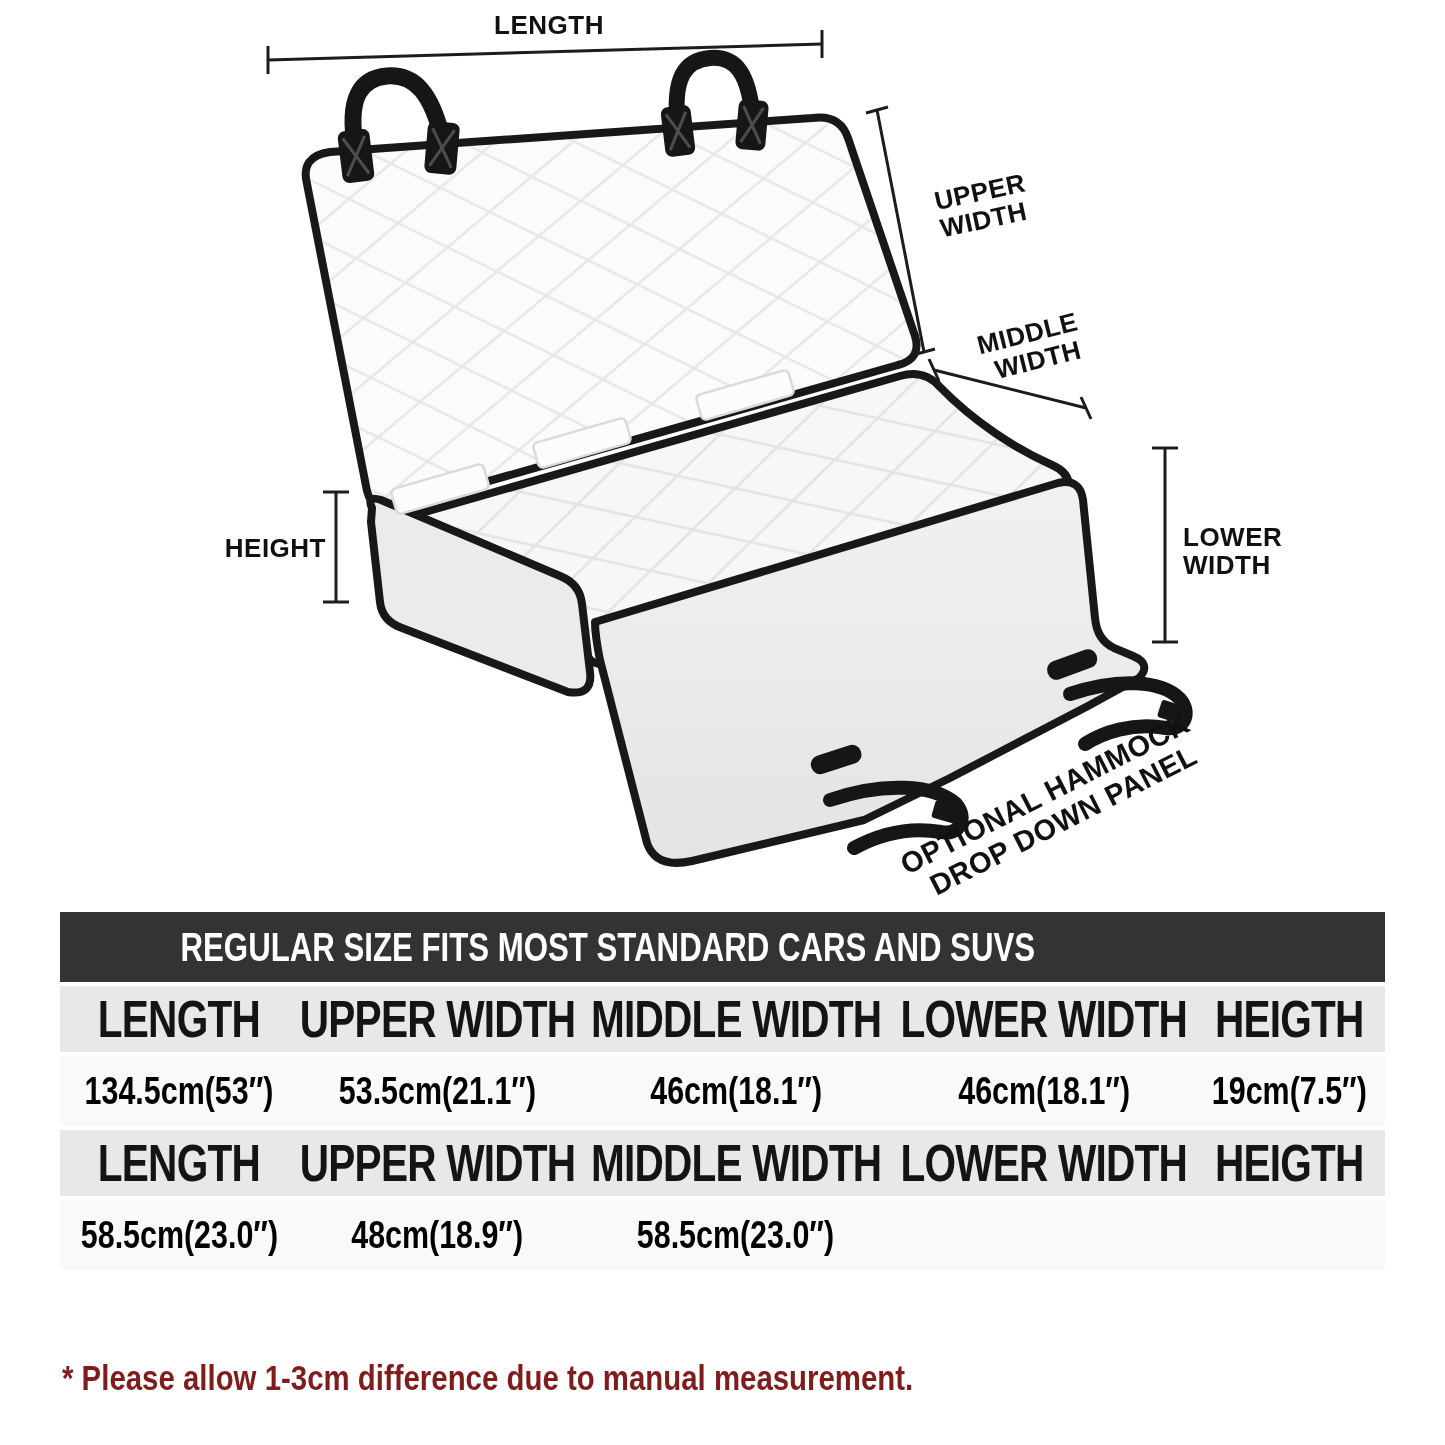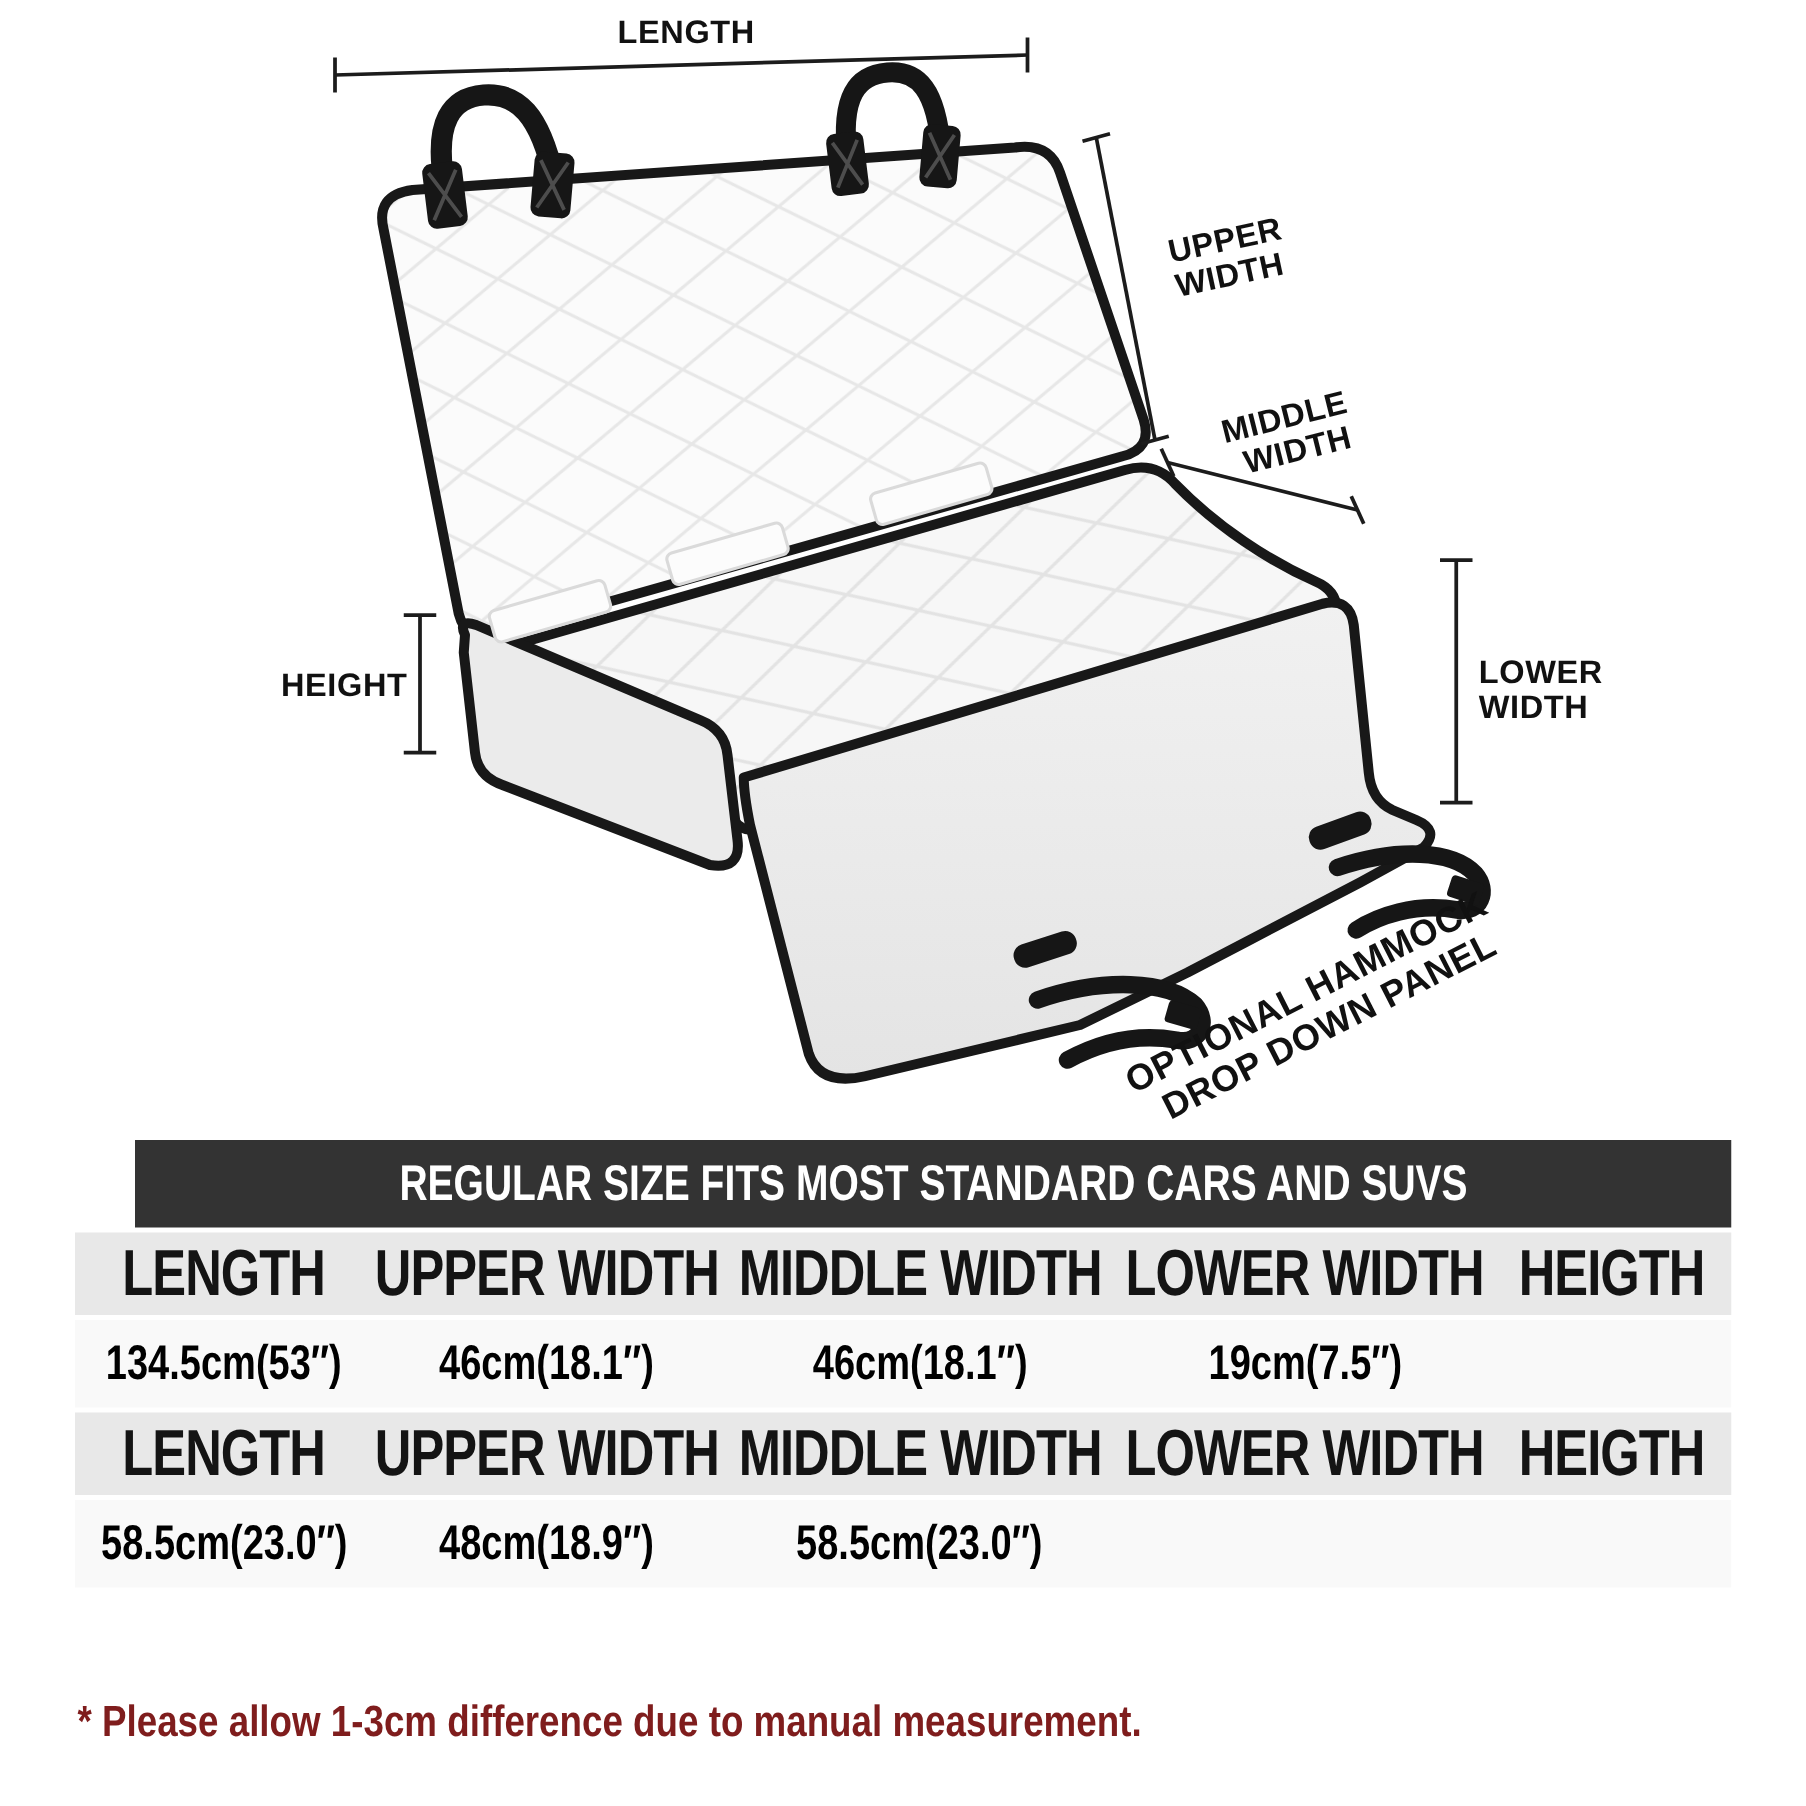--- a/index.html
+++ b/index.html
@@ -7,21 +7,21 @@
   .stage{position:relative;width:1445px;height:1445px;background:#fff;}
 
   
   .diagram-wrap{position:absolute;left:0;top:0;width:1445px;height:908px;}
   svg text{font-family:"Liberation Sans",sans-serif;}
   .dim-label{font-size:26px;font-weight:bold;fill:#111;letter-spacing:.5px;}
   .dim-label-lg{font-size:29px;font-weight:bold;fill:#111;letter-spacing:.5px;}
 
   
   .tables{position:absolute;left:60px;top:912px;width:1325px;}
-  .bar{height:70px;background:#333333;display:flex;align-items:center;justify-content:center;margin-bottom:4px;margin-left:48px;}
+  .bar{height:70px;background:#333333;display:flex;align-items:center;margin-bottom:4px;}
   .bar-title{color:#ffffff;font-size:40px;font-weight:bold;white-space:nowrap;}
   .cond{display:inline-block;transform:scaleX(0.78);transform-origin:center;white-space:nowrap;}
   .cond-left{display:inline-block;transform:scaleX(0.84);transform-origin:left center;white-space:nowrap;}
   .grid{display:grid;grid-template-columns:18% 21% 24% 22.5% 14.5%;margin-bottom:4px;}
   .grid .cell{display:flex;align-items:center;justify-content:center;overflow:visible;}
   .head-row{background:#e8e8e8;height:66px;}
   .head-row .cell{font-size:52px;font-weight:bold;color:#141414;letter-spacing:-1px;}
   .val-row{background:#f9f9f9;height:70px;}
   .val-row .cell{font-size:39px;font-weight:bold;color:#000000;}
   .footnote{position:absolute;left:62px;top:1358px;font-size:35px;font-weight:bold;color:#7f1d1d;}
@@ -169,20 +169,23 @@
           </div>
         <div class="cell">
             <span class="cond">HEIGTH</span>
           </div>
       </div>
       <div class="grid val-row">
         <div class="cell">
             <span class="cond">134.5cm(53″)</span>
           </div>
         <div class="cell">
+            <span class="cond">53.5cm(21.1″)</span>
+          </div>
+        <div class="cell">
             <span class="cond">46cm(18.1″)</span>
           </div>
         <div class="cell">
             <span class="cond">46cm(18.1″)</span>
           </div>
         <div class="cell">
             <span class="cond">19cm(7.5″)</span>
           </div>
       </div>
     </section>

